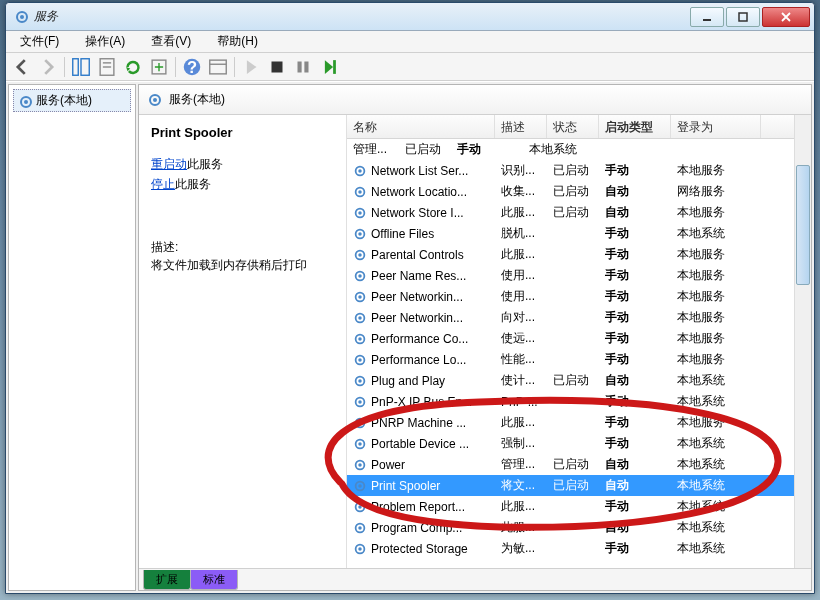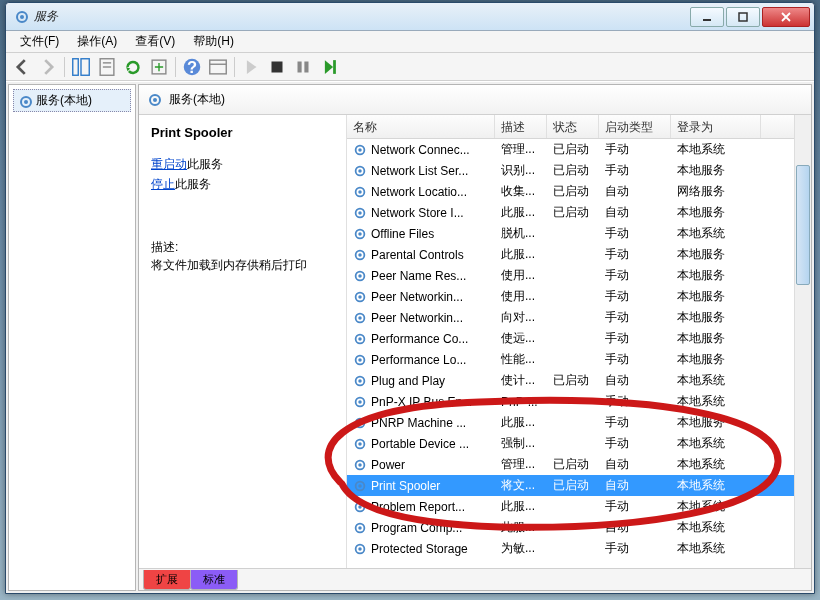--- a/index.html
+++ b/index.html
@@ -5,21 +5,21 @@
 * { box-sizing: border-box; margin: 0; padding: 0; font-family: "Segoe UI", "Microsoft YaHei", sans-serif; font-size: 12px; }
 body { background: linear-gradient(#4a6a85, #6a8aa5 40%, #9ab5c5); width: 820px; height: 600px; overflow: hidden; position: relative; }
 .window { position: absolute; left: 5px; top: 2px; width: 810px; height: 592px; background: #f0f0f0; border: 1px solid #2a4a6a; border-radius: 4px 4px 0 0; box-shadow: 0 0 6px rgba(0,0,0,.4); display: flex; flex-direction: column; }
 .titlebar { height: 28px; background: linear-gradient(#e8f0f8, #cde3f5); display: flex; align-items: center; padding: 0 4px; border-radius: 4px 4px 0 0; border-bottom: 1px solid #9ab; font-style: italic; }
 .titlebar .icon { width: 16px; height: 16px; margin: 0 4px; }
 .titlebar .title { flex: 1; color: #222; }
 .win-buttons { display: flex; gap: 2px; }
 .win-btn { width: 34px; height: 20px; border-radius: 2px; display: flex; align-items: center; justify-content: center; border: 1px solid #8aa; background: linear-gradient(#f5faff,#d5e8f5); cursor: default; }
 .win-btn.close { width: 48px; background: linear-gradient(#e88,#c33); border-color: #a22; color: #fff; }
 .win-btn svg { width: 12px; height: 12px; }
-.menubar { height: 22px; background: #f5f5f5; border-bottom: 1px solid #d0d0d0; display: flex; align-items: center; padding: 0 6px; gap: 2px; }
+.menubar { height: 22px; background: #f5f5f5; border-bottom: 1px solid #d0d0d0; display: flex; align-items: center; padding: 0 6px; gap: 10px; }
 .menu-item { padding: 2px 8px; cursor: default; }
 .toolbar { height: 28px; background: #f5f5f5; border-bottom: 1px solid #d0d0d0; display: flex; align-items: center; padding: 0 4px; gap: 2px; }
 .tool-btn { width: 24px; height: 24px; display: flex; align-items: center; justify-content: center; border: 1px solid transparent; cursor: default; color: #444; }
 .tool-sep { width: 1px; height: 20px; background: #ccc; margin: 0 2px; }
 .gear-icon { width:16px; height:16px; }
 .body { flex: 1; display: flex; border-top: 1px solid #fff; min-height: 0; }
 .tree-pane { width: 128px; background: #fff; border: 1px solid #b5b5b5; margin: 2px 0 2px 2px; padding: 4px; }
 .tree-item { display: flex; align-items: center; gap: 4px; padding: 2px 4px; background: #e5f0fa; border: 1px dotted #88a; }
 .tree-item .icon { width: 14px; height: 14px; }
 .main-pane { flex: 1; margin: 2px; border: 1px solid #b5b5b5; background: #fff; display: flex; flex-direction: column; min-height: 0; position: relative; }
@@ -34,24 +34,24 @@
 .detail-desc { margin-top: 1px; }
 .list-wrap { flex: 1; display: flex; flex-direction: column; min-height: 0; }
 .list-header { display: flex; background: linear-gradient(#fdfdfd,#f0f0f0); border-bottom: 1px solid #d6d6d6; height: 24px; flex-shrink: 0; }
 .list-header .col { border-right: 1px solid #e0e0e0; padding: 4px 6px; color: #333; cursor: default; overflow: hidden; white-space: nowrap; }
 .list-body { flex: 1; overflow-y: auto; }
 .row { display: flex; height: 21px; align-items: center; cursor: default; }
 .row.selected { background: #3399ff; color: #fff; }
 .cell { padding: 2px 6px; overflow: hidden; white-space: nowrap; text-overflow: ellipsis; }
 .cell.name { display: flex; align-items: center; gap: 4px; }
 .name .icon { width: 14px; height: 14px; flex-shrink: 0; }
-.c0 { width: 148px; } .c1 { width: 52px; } .c2 { width: 52px; } .c3 { width: 72px; } .c4 { width: 90px; }
+.c0 { width: 148px; } .c1 { width: 52px; } .c2 { width: 52px; } .c3 { width: 72px; font-weight: bold; } .c4 { width: 90px; }
 .tabs { height: 22px; display: flex; align-items: flex-end; padding-left: 4px; border-top: 1px solid #d0d0d0; background: #f5f5f5; }
 .tab { padding: 2px 12px; border: 1px solid #b5b5b5; border-top: none; background: #8b5cf6; margin-right: -1px; cursor: default; border-radius: 0 0 3px 3px; font-size: 11px; }
-.tab.active { background: #ef4444; }
+.tab.active { background: #15803d; }
 .scrollbar-track { position: absolute; right: 0; top: 0; bottom: 0; width: 17px; background: #f0f0f0; border-left: 1px solid #ddd; }
 .scrollbar-thumb { position: absolute; left: 1px; right: 1px; top: 50px; height: 120px; background: linear-gradient(90deg,#d5e5f5,#b5d5f0); border: 1px solid #8ab; border-radius: 2px; }
 .annotation { position: absolute; left: 300px; top: 392px; width: 490px; height: 150px; pointer-events: none; z-index: 100; }
 .annotation svg { width: 100%; height: 100%; }
 </style>
 </head>
 <body>
 
 <div class="window">
   <div class="titlebar">
@@ -197,27 +197,20 @@
         <div class="list-wrap">
           <div class="list-header">
             <div class="col c0">名称</div>
             <div class="col c1">描述</div>
             <div class="col c2">状态</div>
             <div class="col c3">启动类型</div>
             <div class="col c4">登录为</div>
           </div>
           <div class="list-body" id="list-body">
               <div class="row">
-                <div class="cell name c0">
-                  <span class="icon"><svg viewBox="0 0 16 16">
-                      <circle cx="8" cy="8" r="5" fill="none" stroke="#4a88c8" stroke-width="2"></circle>
-                      <circle cx="8" cy="8" r="2" fill="#4a88c8"></circle>
-                    </svg></span>
-                  <span>Network Connec...</span>
-                </div>
                 <div class="cell c1">管理...</div>
                 <div class="cell c2">已启动</div>
                 <div class="cell c3">手动</div>
                 <div class="cell c4">本地系统</div>
               </div>
               <div class="row">
                 <div class="cell name c0">
                   <span class="icon"><svg viewBox="0 0 16 16">
                       <circle cx="8" cy="8" r="5" fill="none" stroke="#4a88c8" stroke-width="2"></circle>
                       <circle cx="8" cy="8" r="2" fill="#4a88c8"></circle>

